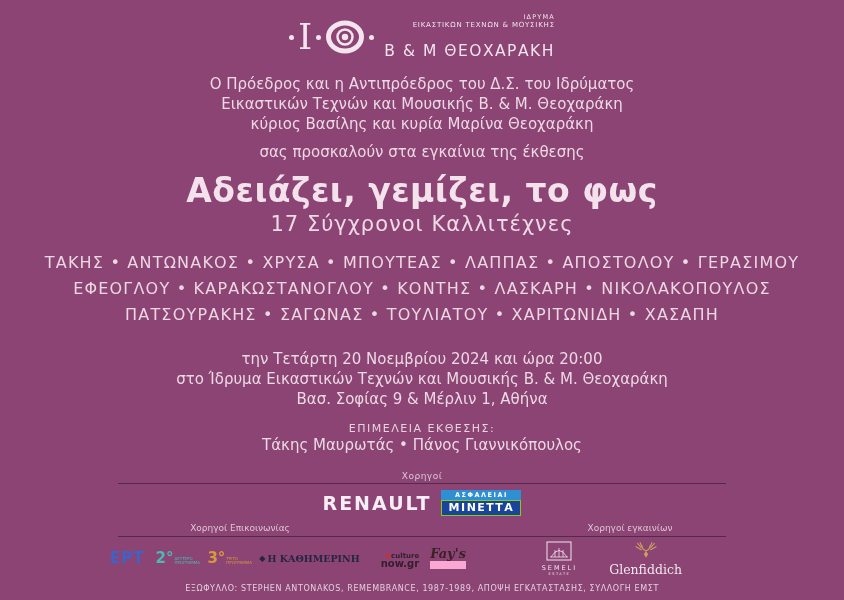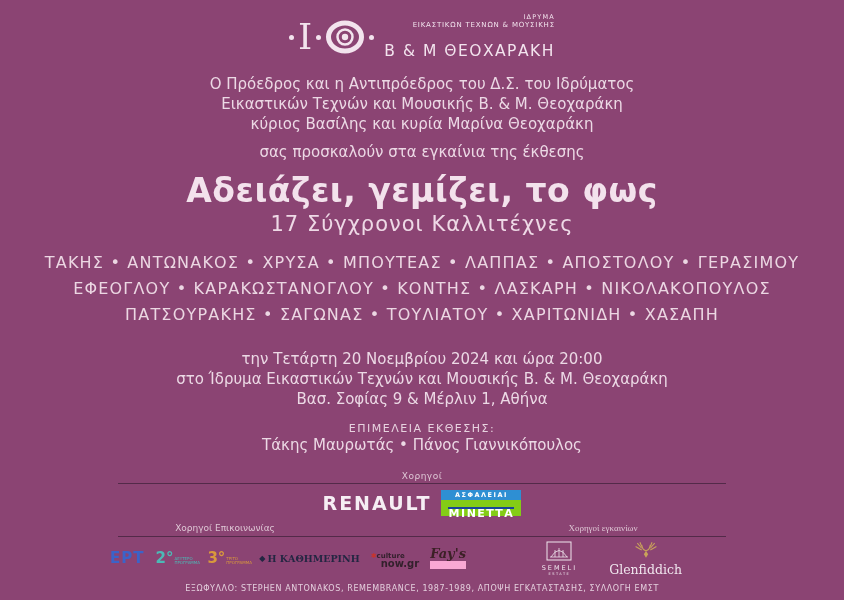--- a/index.html
+++ b/index.html
@@ -36,39 +36,39 @@
   .curators{margin-top:13px;}
   .curators .clabel{font-size:11px;letter-spacing:1.5px;color:#e7d2df;}
   .curators .cnames{font-size:15px;line-height:20px;color:#ecd9e5;}
   
   .sp-label{margin-top:16px;font-size:9px;letter-spacing:0.5px;color:#dfc8d6;}
   .rule{width:608px;height:1px;background:#532a49;border:0;margin:2px auto 0 auto;}
   .logos-main{margin-top:5px;height:28px;display:flex;align-items:center;justify-content:center;gap:10px;}
   .renault{font-size:19px;font-weight:bold;letter-spacing:2px;color:#f6eef4;}
   .minetta{width:80px;}
   .minetta .m-top{background:#2e8fd3;color:#fff;font-size:6.5px;font-weight:bold;letter-spacing:1.5px;height:10px;line-height:10px;}
-  .minetta .m-bot{background:#19449a;border:7px solid #84cc16;color:#fff;font-size:11px;font-weight:bold;letter-spacing:1.5px;height:16px;line-height:14px;}
+  .minetta .m-bot{background:#19449a;border:1px solid #84cc16;color:#fff;font-size:11px;font-weight:bold;letter-spacing:1.5px;height:16px;line-height:14px;}
   .sub-labels{position:relative;width:608px;margin:6px auto 0 auto;height:11px;font-size:9px;color:#dfc8d6;}
   .sub-labels span{position:absolute;top:0;transform:translateX(-50%);white-space:nowrap;}
-  .sub-labels .l-comm{left:107px;}
-  .sub-labels .l-open{left:485px;font-family:Liberation Serif, serif;}
+  .sub-labels .l-comm{left:122px;}
+  .sub-labels .l-open{left:512px;}
   
   .logos-row{margin-top:4px;height:34px;display:flex;align-items:center;width:844px;padding:0 162px 0 110px;}
   .lg{display:flex;align-items:center;}
   .group-left{gap:11px;}
   .group-right{margin-left:auto;gap:32px;}
   .ert{color:#3b63c9;font-weight:bold;font-size:15px;letter-spacing:1px;}
   .radio{display:flex;align-items:flex-start;gap:1px;}
   .radio .num{font-size:15px;font-weight:bold;line-height:15px;}
   .radio .rtxt{font-size:4px;line-height:4.5px;width:22px;text-align:left;margin-top:6px;}
   .deftero{color:#4cb9b6;}
   .trito{color:#d9993c;}
   .kath{color:#232642;font-size:9.5px;font-weight:bold;font-family:"DejaVu Serif","Liberation Serif",serif;display:flex;align-items:center;gap:2px;}
   .kath .kd{font-size:8px;}
-  .cnow{text-align:left;line-height:7px;}
+  .cnow{text-align:right;line-height:7px;}
   .cnow .ast{color:#c8342c;font-size:7px;font-weight:bold;}
   .cnow .ct{color:#33202c;font-size:7px;font-weight:bold;}
   .cnow .cb{color:#33202c;font-size:10px;font-weight:bold;padding-left:10px;}
   .fays{color:#3c2026;font-size:13px;font-weight:bold;font-style:italic;font-family:"DejaVu Serif","Liberation Serif",serif;border-bottom:8px solid #f9a8d4;line-height:13px;padding-bottom:1px;}
   .semeli{text-align:center;color:#f0e6ee;}
   .semeli .s-word{font-size:6.5px;letter-spacing:2px;line-height:7px;}
   .semeli .s-sub{font-size:3.5px;letter-spacing:1.5px;line-height:4px;}
   .glen{text-align:center;color:#f0e6ee;}
   .glen .g-word{font-family:"DejaVu Serif","Liberation Serif",serif;font-size:12.5px;line-height:13px;}
   

